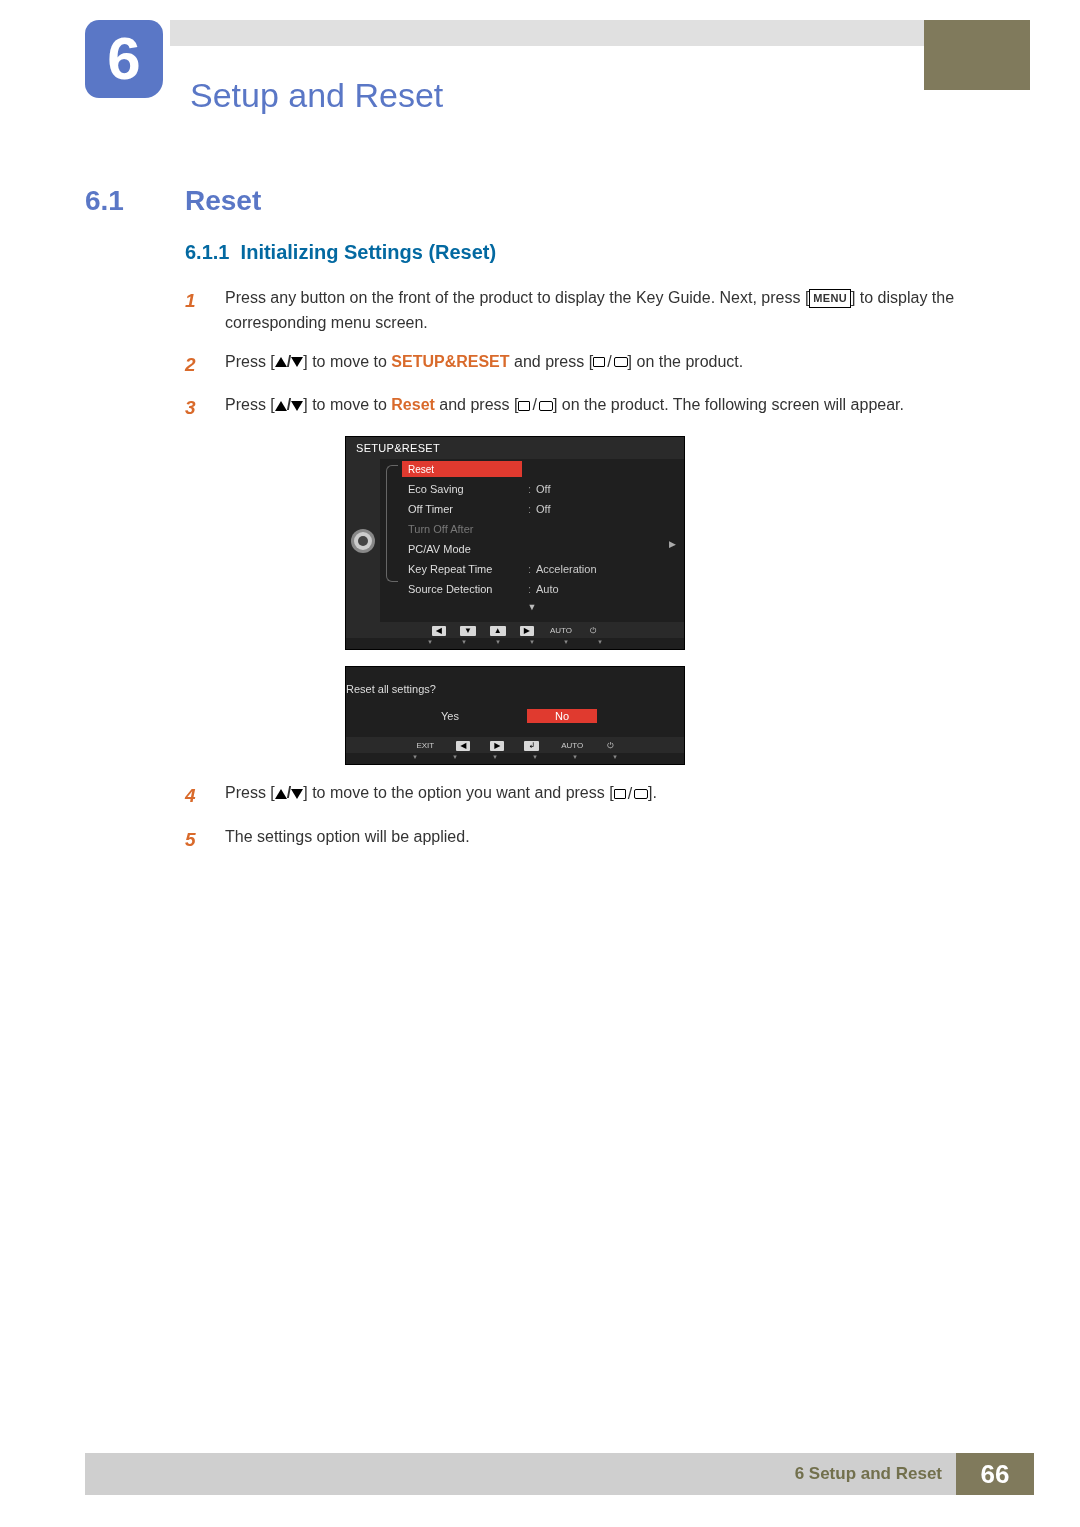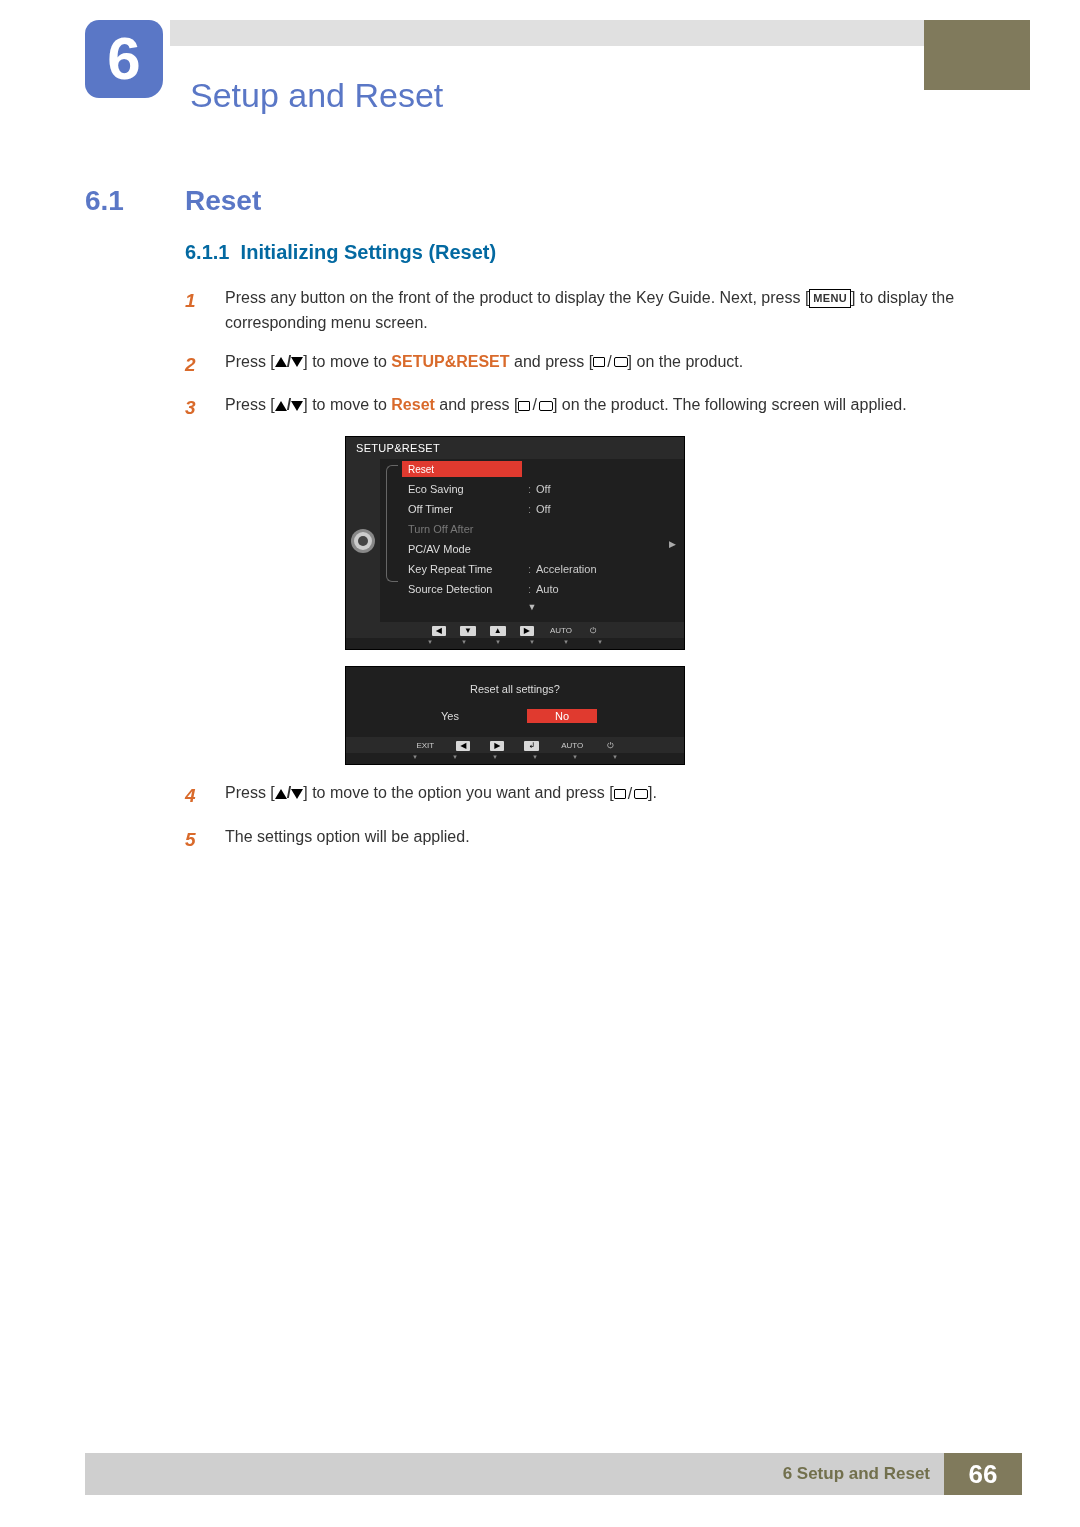--- a/index.html
+++ b/index.html
@@ -53,32 +53,32 @@
 .osd-arrow-r { position: absolute; right: 8px; top: 80px; color: #aaa; font-size: 9px; }
 .osd-scroll { text-align: center; color: #bbb; font-size: 9px; padding-top: 3px; }
 .osd-nav { background: #2a2a2a; display: flex; justify-content: center; gap: 14px; padding: 4px 0 2px; font-size: 8px; color: #ccc; }
 .osd-nav .btn { background: #d8d8d8; color: #000; padding: 0 4px; border-radius: 1px; font-size: 8px; height: 10px; line-height: 10px; }
 .osd-nav .btn-plain { padding: 0 2px; font-size: 8px; }
 .osd-nav-under { display: flex; justify-content: center; gap: 14px; padding: 0 0 3px; font-size: 7px; color: #888; }
 .osd-nav-under span { width: 20px; text-align: center; }
 
 
 .osd-dialog { width: 340px; background: #1f1f1f; border: 1px solid #000; color: #ddd; font-size: 11px; margin-top: 16px; }
-.osd-dialog .q { text-align: center; padding: 16px 0 14px; font-size: 11px; }
+.osd-dialog .q { padding: 16px 0 14px; font-size: 11px; }
 .osd-dialog .opts { display: flex; justify-content: center; gap: 60px; padding-bottom: 14px; }
 .osd-dialog .opt { font-size: 11px; padding: 1px 8px; }
 .osd-dialog .opt.sel { background: #e03a2f; color: #fff; padding: 1px 28px; }
 .osd-dialog .nav2 { background: #2a2a2a; display: flex; justify-content: center; gap: 20px; padding: 4px 12px 2px; font-size: 8px; color: #ccc; }
 .osd-dialog .nav2 .ex { font-size: 8px; padding: 0 2px; }
 .osd-dialog .nav2 .btn { background: #d8d8d8; color: #000; padding: 0 4px; border-radius: 1px; font-size: 8px; height: 10px; line-height: 10px; }
 .osd-dialog .nav2-under { display: flex; justify-content: center; gap: 20px; padding: 0 0 3px; font-size: 7px; color: #888; }
 .osd-dialog .nav2-under span { width: 20px; text-align: center; }
 
 
-.footer { position: absolute; left: 85px; right: 58px; bottom: 32px; height: 42px; display: flex; }
+.footer { position: absolute; left: 85px; right: 46px; bottom: 32px; height: 42px; display: flex; }
 .footer .grey { flex: 1; background: #cfcfcf; display: flex; align-items: center; justify-content: flex-end; padding-right: 14px; color: #72704d; font-weight: bold; font-size: 17px; }
 .footer .olive { width: 78px; background: #807a5c; color: #fff; display: flex; align-items: center; justify-content: center; font-size: 26px; font-weight: bold; }
 </style>
 </head>
 <body>
 
 <div class="hdr-band">
   <div class="grey-bar"></div>
   <div class="olive-box"></div>
   <div class="chapter-badge">6</div>
@@ -107,21 +107,21 @@
   <div class="step">
     <div class="n">2</div>
     <div class="t">
       <span>Press [</span><span class="tri-up"></span><b>/</b><span class="tri-down"></span><span>] to move to </span><span class="setupreset">SETUP&amp;RESET</span><span> and press [</span><span class="enter-icon"><span class="sq"></span>/<span class="ret"></span></span><span>] on the product.</span>
     </div>
   </div>
 
   <div class="step">
     <div class="n">3</div>
     <div class="t">
-      <span>Press [</span><span class="tri-up"></span><b>/</b><span class="tri-down"></span><span>] to move to </span><span class="reset-orange">Reset</span><span> and press [</span><span class="enter-icon"><span class="sq"></span>/<span class="ret"></span></span><span>] on the product. The following screen will applied.</span>
+      <span>Press [</span><span class="tri-up"></span><b>/</b><span class="tri-down"></span><span>] to move to </span><span class="reset-orange">Reset</span><span> and press [</span><span class="enter-icon"><span class="sq"></span>/<span class="ret"></span></span><span>] on the product. The following screen will appear.</span>
     </div>
   </div>
 
   <div class="osd-wrap">
     <div class="osd">
       <div class="osd-title">SETUP&amp;RESET</div>
       <div class="osd-body">
         <div class="osd-left">
           <div class="gear"></div>
         </div>

